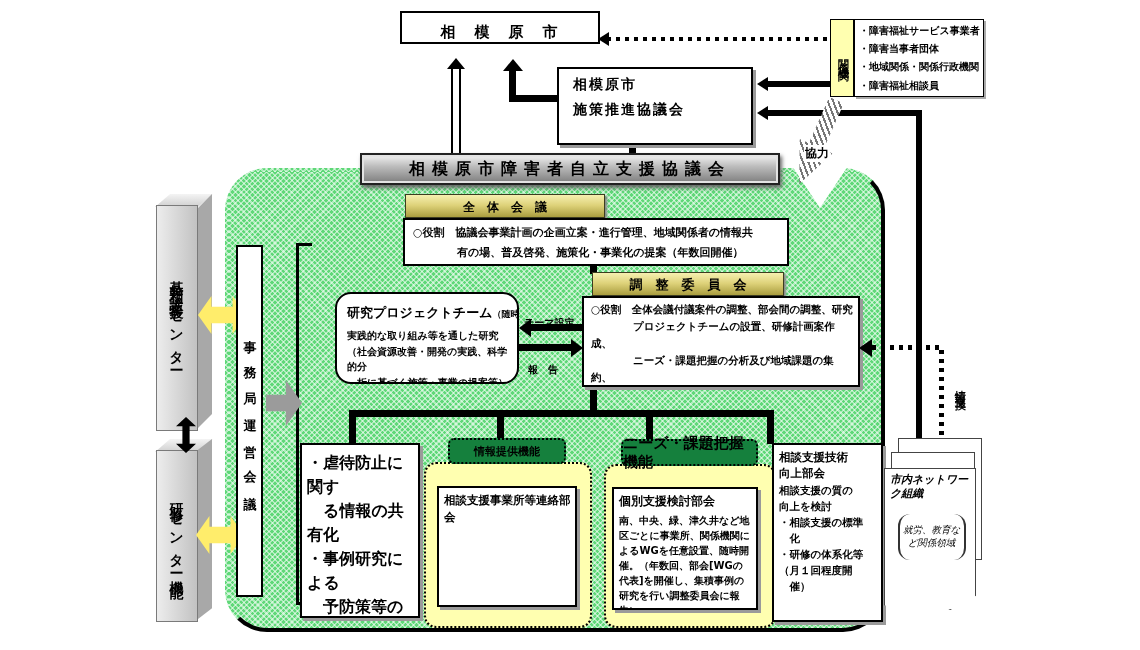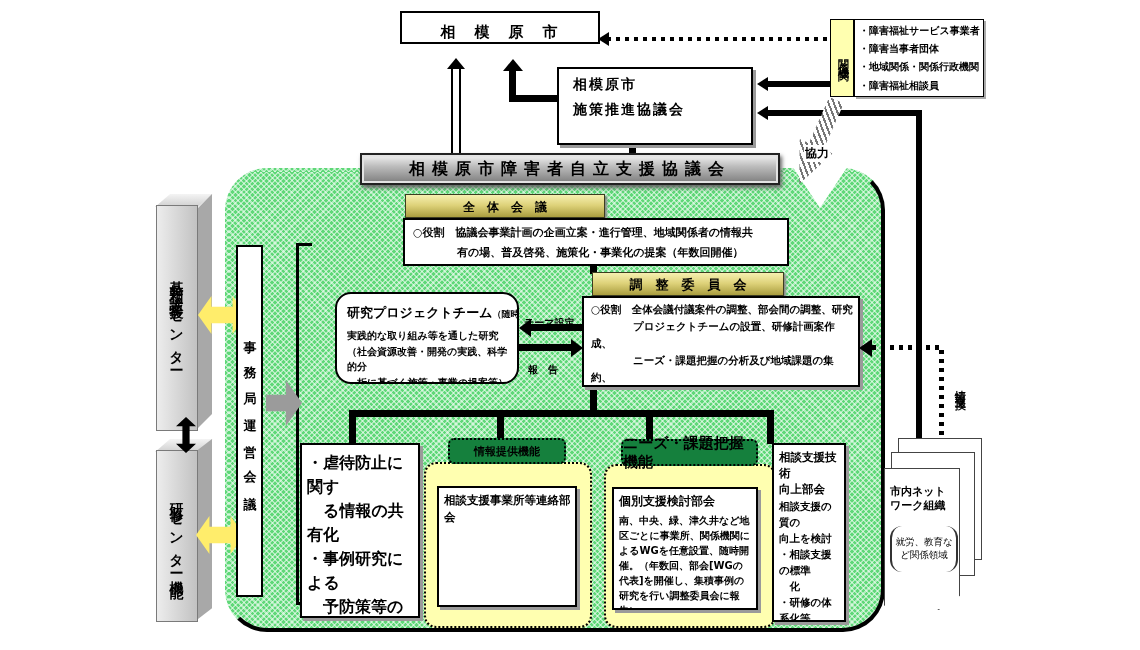--- a/index.html
+++ b/index.html
@@ -168,35 +168,35 @@
 
 <div class="b dashbox" style="left:604px; top:464px; width:172px; height:164px;"></div>
 <div class="b tab" style="left:621px; top:439px; width:137px; height:27px;">
   <span style="font-size:15px;">ニーズ・課題把握機能</span>
 </div>
 <div class="b wb sh" style="left:612px; top:487px; width:146px; height:123px; padding:4px 3px 0 5px; overflow:hidden;">
   <div style="font-size:12px;">個別支援検討部会</div>
   <div style="font-size:10px; line-height:1.5; margin-top:3px;">南、中央、緑、津久井など地区ごとに事業所、関係機関によるWGを任意設置、随時開催。（年数回、部会[WGの代表]を開催し、集積事例の研究を行い調整委員会に報告）</div>
 </div>
 
-<div class="b wb sh" style="left:772px; top:443px; width:74px; height:179px; padding:4px 2px 0 5px; overflow:hidden;">
+<div class="b wb sh" style="left:772px; top:443px; width:111px; height:179px; padding:4px 2px 0 5px; overflow:hidden;">
   <div class="pre" style="font-size:11.5px; line-height:1.4;">相談支援技術
 向上部会</div>
   <div class="pre" style="font-size:10.5px; line-height:1.52; margin-top:2px;">相談支援の質の
 向上を検討
 ・相談支援の標準
 　化
 ・研修の体系化等
 （月１回程度開
 　催）</div>
 </div>
 
 <div class="b paper" style="left:898px; top:438px; width:84px; height:122px;"></div>
 <div class="b paper" style="left:891px; top:452px; width:84px; height:124px;"></div>
-<div class="b paper" style="left:884px; top:468px; width:76px; height:142px; clip-path:polygon(0 0,100% 0,100% 90%,72% 100%,46% 91%,0 97%); padding:16px 2px 0 5px;">
+<div class="b paper" style="left:884px; top:468px; width:92px; height:142px; clip-path:polygon(0 0,100% 0,100% 90%,72% 100%,46% 91%,0 97%); padding:4px 2px 0 5px;font-style:italic;">
   <div style="font-size:11px; line-height:1.3;">市内ネットワーク組織</div>
   <div style="margin:12px auto 0 auto; width:68px; height:46px; border-left:2px solid #333; border-right:2px solid #333; border-radius:12px; display:flex; align-items:center; justify-content:center; text-align:center;">
     <span style="font-size:9.5px; font-weight:normal;">就労、教育など関係領域</span>
   </div>
 </div>
 
 <div class="dotV" style="left:939px; top:350px; width:5px; height:88px;"></div>
 <div class="dotH" style="left:872px; top:345px; width:68px; height:5px;"></div>
 <div class="tri" style="left:859px; top:339px; border-top:9px solid transparent; border-bottom:9px solid transparent; border-right:13px solid #000;"></div>
 <div class="b vt" style="left:951px; top:356px; width:16px; height:62px; font-size:11px; letter-spacing:3px;">

